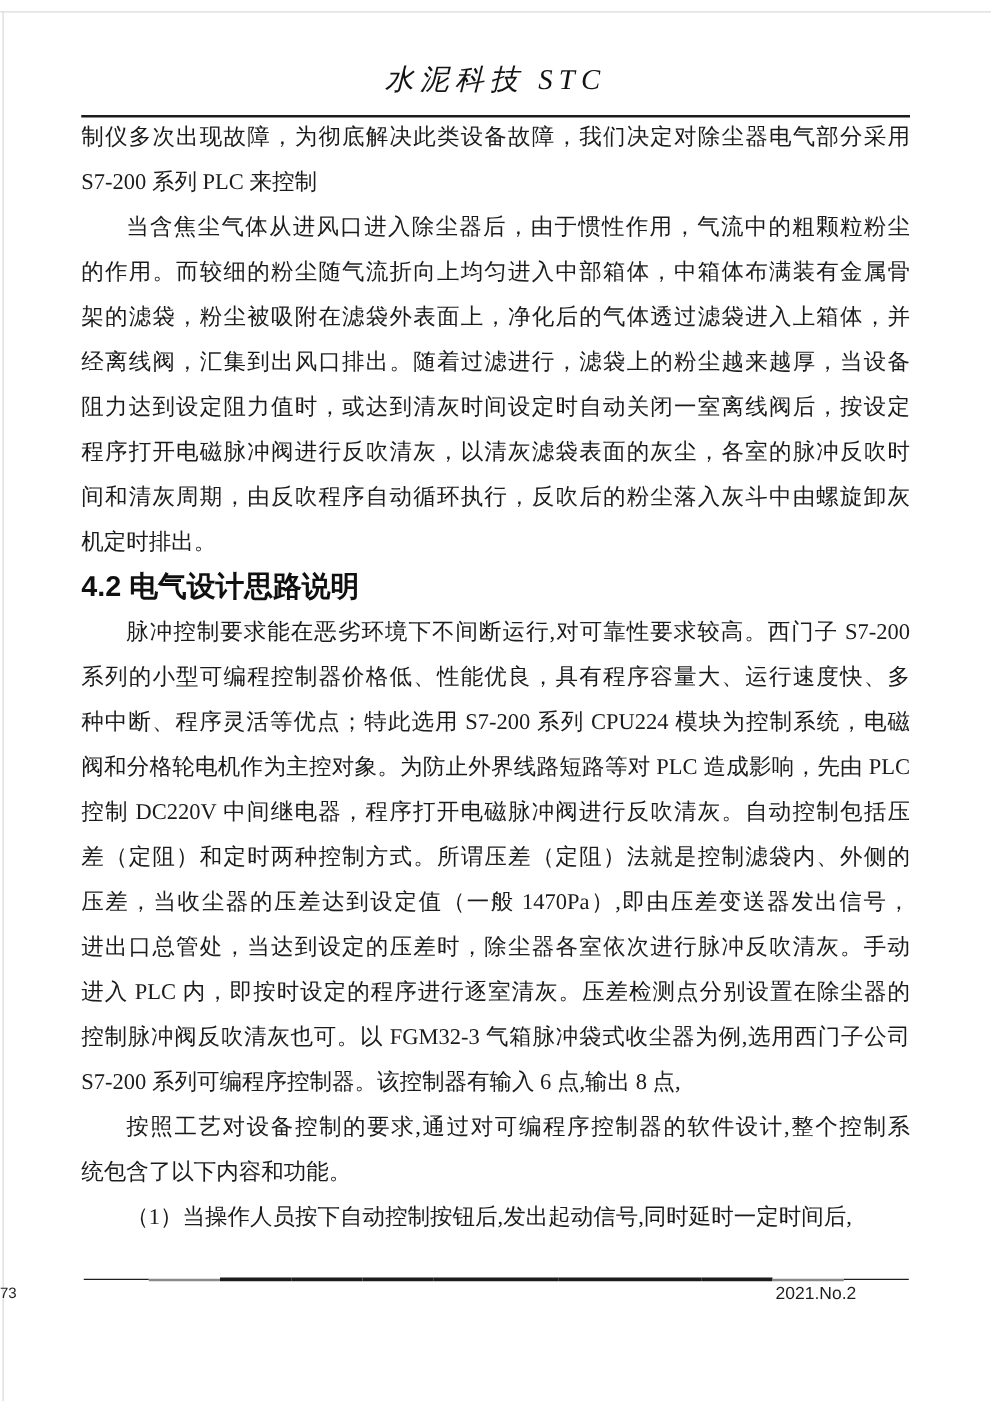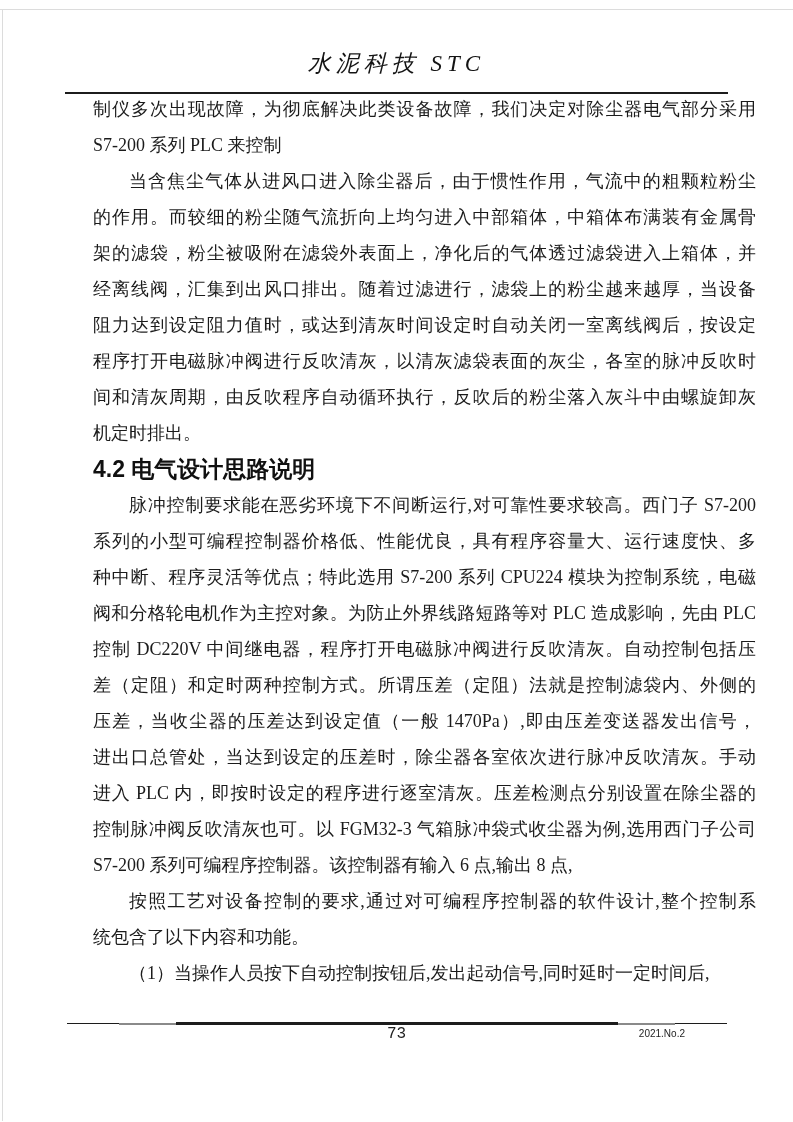--- a/index.html
+++ b/index.html
@@ -25,21 +25,21 @@
     font-size: 23px; line-height: 30px;
     font-style: italic;
     letter-spacing: 5px;
     color: #141414;
   }
   .header-rule {
     position: absolute; top: 92px; left: 65px;
     width: 663px; height: 2px; background: #1c1c1c;
   }
 
-  .body-col { position: absolute; top: 91px; left: 65px; width: 663px; margin-left: 28px; }
+  .body-col { position: absolute; top: 91px; left: 65px; width: 663px; }
   .line {
     height: 36px; line-height: 36px;
     font-size: 18px;
     text-align: justify;
     text-align-last: justify;
     color: #1b1b1b;
     overflow: hidden;
   }
   .line.indent { text-indent: 2em; }
   .line.last { text-align-last: left; }
@@ -53,28 +53,27 @@
 
   .footer-rule {
     position: absolute; top: 1019px; left: 66px;
     width: 661px; height: 9px;
     display: flex; align-items: center; justify-content: center;
   }
   .footer-rule span { display: block; }
 
   .footer-page {
     position: absolute; top: 1026px; left: 0; width: 100%;
-    text-align: center;
-    font-family: Liberation Mono, monospace;
-    font-size: 16px; line-height: 16px; color: #1e1e1e;
+    font-family: Liberation Sans, sans-serif;
+    font-size: 12px; line-height: 16px; color: #1e1e1e;
   }
   .footer-issue {
     position: absolute; top: 1026px; right: 108px;
     font-family: "Liberation Sans", "DejaVu Sans", sans-serif;
-    font-size: 10px; line-height: 16px; color: #1e1e1e;
+    font-size: 14px; line-height: 16px; color: #1e1e1e;
   }
 </style>
 </head>
 <body>
 
 <div class="page">
 
   <div class="edge-top"></div>
   <div class="edge-left"></div>
 

